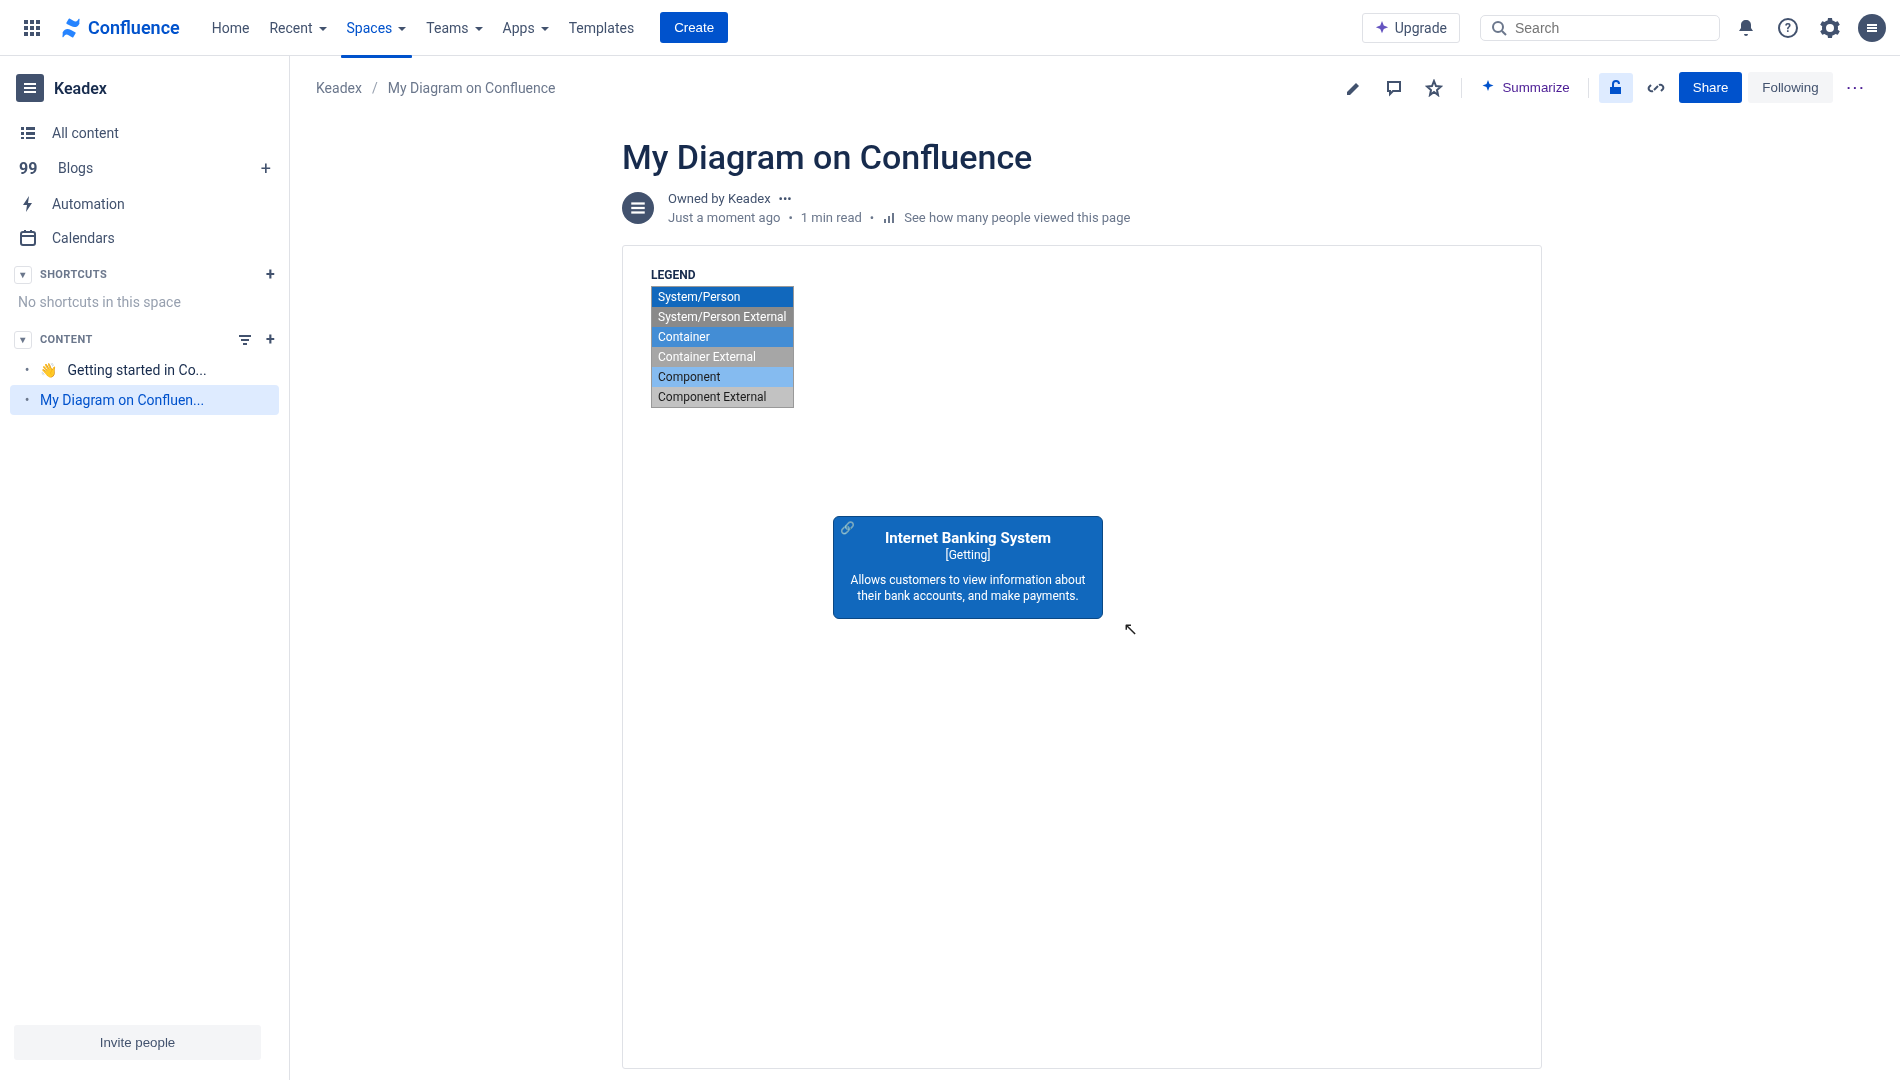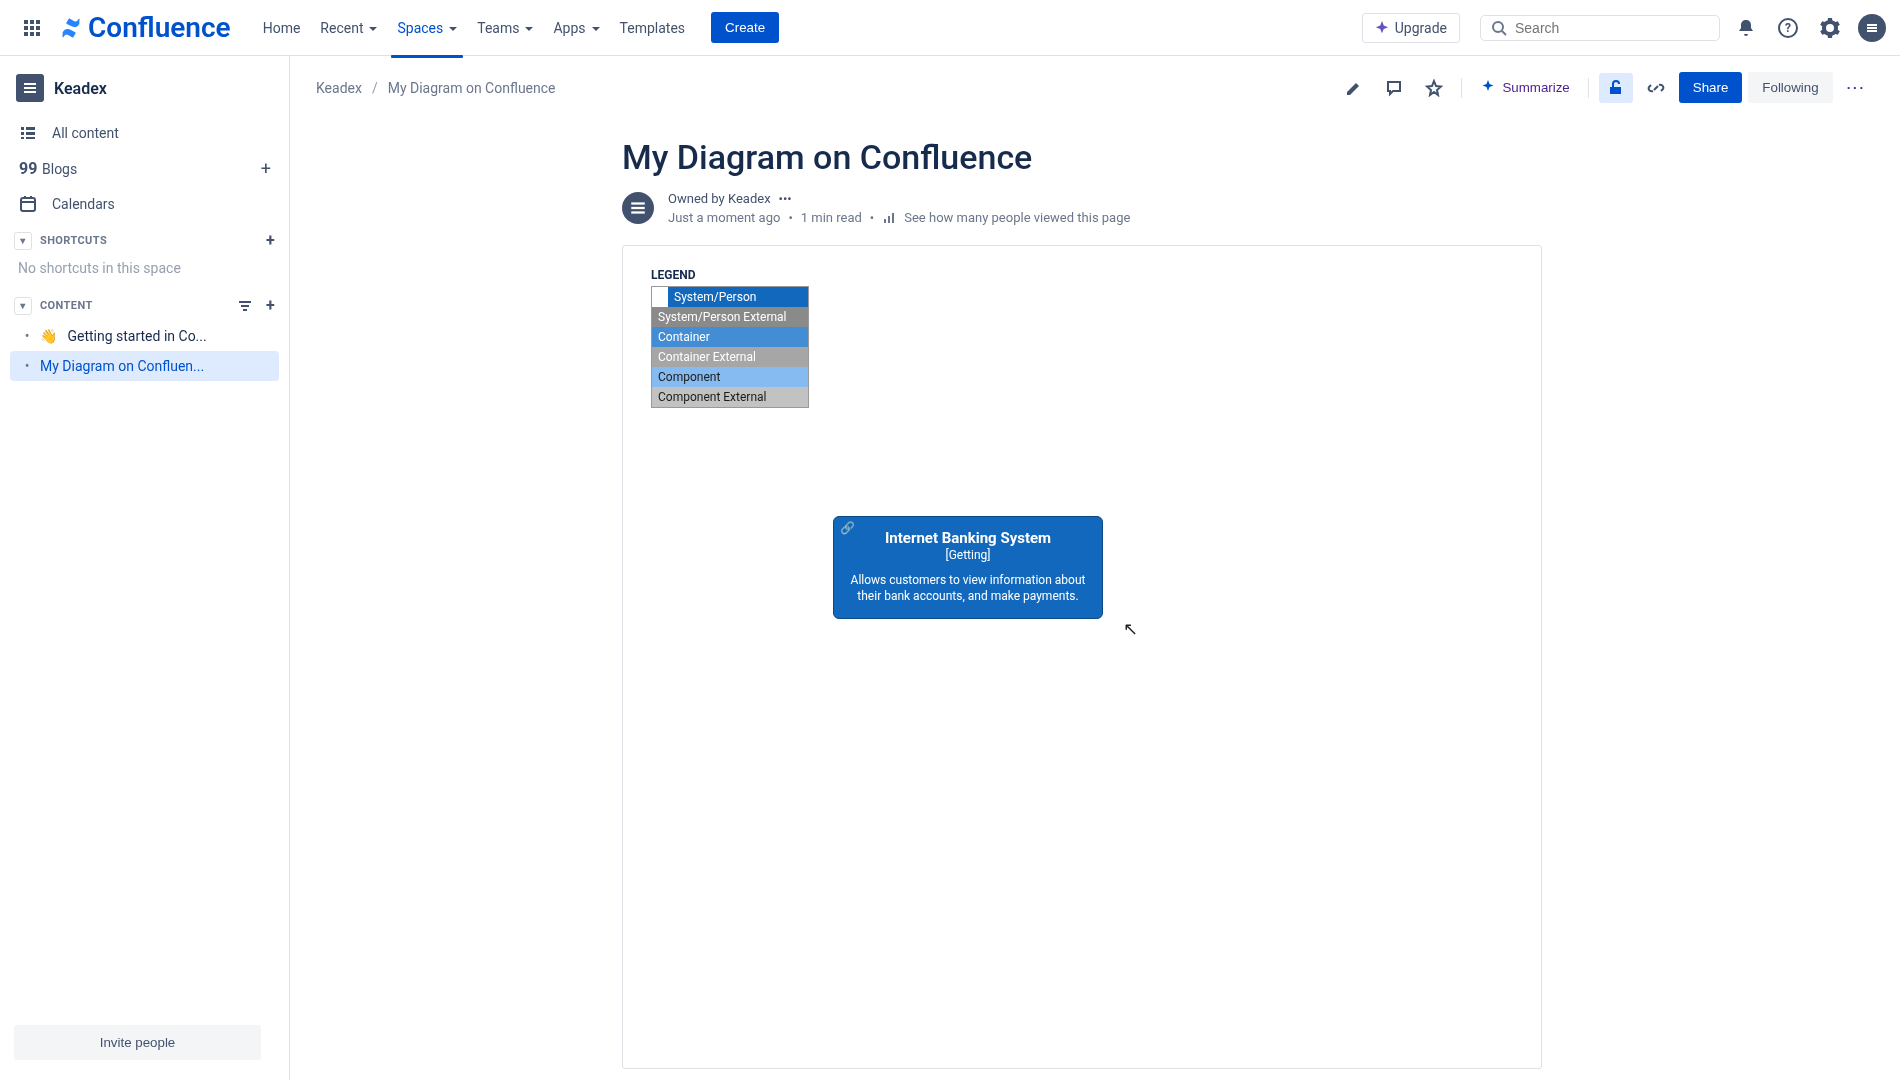--- a/index.html
+++ b/index.html
@@ -1,21 +1,21 @@
 <!DOCTYPE html>
 <html><head>
 <meta charset="utf-8">
 <style>
 * { box-sizing: border-box; margin: 0; padding: 0; }
 body { font-family: -apple-system, BlinkMacSystemFont, "Segoe UI", Roboto, sans-serif; font-size: 14px; color: #172b4d; background: #fff; width: 1900px; height: 1080px; overflow: hidden; }
 
 
 .topnav { display: flex; align-items: center; height: 56px; padding: 0 12px 0 10px; border-bottom: 1px solid #dfe1e6; gap: 4px; }
 .topnav .left { display: flex; align-items: center; gap: 4px; }
-.topnav .logo { display: flex; align-items: center; gap: 6px; color: #0052cc; font-weight: 600; font-size: 28px; padding: 0 8px; cursor: pointer; }
+.topnav .logo { display: flex; align-items: center; gap: 6px; color: #0052cc; font-weight: 600; font-size: 18px; padding: 0 8px; cursor: pointer; }
 .nav-links { display: flex; align-items: center; margin-left: 10px; }
 .nav-link { padding: 8px 10px; color: #42526e; cursor: pointer; display: flex; align-items: center; gap: 4px; position: relative; }
 .nav-link.active { color: #0052cc; }
 .nav-link.active::after { content: ""; position: absolute; bottom: -14px; left: 4px; right: 4px; height: 3px; background: #0052cc; border-radius: 1px; }
 .btn-primary { background: #0052cc; color: #fff; border: none; padding: 8px 14px; border-radius: 3px; font-weight: 500; margin-left: 12px; cursor: pointer; }
 .spacer { flex: 1; }
 .upgrade-btn { border: 1px solid #dfe1e6; border-radius: 3px; padding: 6px 12px; display: flex; align-items: center; gap: 6px; color: #42526e; cursor: pointer; }
 .search-box { display: flex; align-items: center; border: 1px solid #dfe1e6; border-radius: 5px; padding: 4px 10px; width: 240px; margin-left: 16px; color: #6b778c; gap: 8px; }
 .search-box input { border: none; outline: none; flex: 1; font-size: 14px; }
 .top-icon { width: 32px; height: 32px; display: flex; align-items: center; justify-content: center; border-radius: 50%; cursor: pointer; margin-left: 6px; color: #42526e; }
@@ -58,21 +58,21 @@
 .meta-lines { display: flex; flex-direction: column; gap: 4px; font-size: 13px; color: #6b778c; }
 .meta-top { display: flex; gap: 8px; color: #42526e; }
 .meta-bot { display: flex; align-items: center; gap: 8px; }
 .meta-dots { cursor: pointer; }
 
 
 .diagram-panel { margin-top: 20px; border: 1px solid #dfe1e6; border-radius: 3px; width: 920px; height: 824px; padding: 22px 28px; position: relative; background: #fff; }
 .legend-title { font-size: 12px; font-weight: 700; margin-bottom: 4px; }
 .legend-table { display: inline-flex; flex-direction: column; border: 1px solid #999; font-size: 12px; }
 .legend-row { padding: 3px 6px; color: #fff; min-width: 140px; }
-.legend-row.r1 { background: #1168bd; margin-left: 16px; }
+.legend-row.r1 { background: #1168bd; }
 .legend-row.r2 { background: #8a8a8a; }
 .legend-row.r3 { background: #438dd5; }
 .legend-row.r4 { background: #a6a6a6; }
 .legend-row.r5 { background: #85bbf0; color: #1c1c1c; }
 .legend-row.r6 { background: #c2c2c2; color: #1c1c1c; }
 
 .c4-box { position: absolute; left: 210px; top: 270px; width: 270px; background: #1168bd; color: #fff; border: 1px solid #0b4884; border-radius: 6px; padding: 12px 14px 14px 14px; text-align: center; }
 .c4-box .link-icon { position: absolute; top: 4px; left: 6px; font-size: 12px; opacity: .9; }
 .c4-box .c4-title { font-weight: 700; font-size: 15px; }
 .c4-box .c4-stereo { font-size: 12px; margin-top: 1px; }
@@ -198,29 +198,37 @@
             <rect x="7" y="3" width="9" height="3" fill="#42526e"></rect>
             <rect x="2" y="8" width="3" height="3" fill="#42526e"></rect>
             <rect x="7" y="8" width="9" height="3" fill="#42526e"></rect>
             <rect x="2" y="13" width="3" height="2" fill="#42526e"></rect>
             <rect x="7" y="13" width="9" height="2" fill="#42526e"></rect>
           </svg>
         </span>
       <span>All content</span>
     </div>
     <div class="side-item" style="justify-content:space-between">
-      <span style="display:flex;align-items:center;gap:4px">
+      <span style="display:flex;align-items:flex-start;gap:20px">
         <span class="icon">
             <svg width="18" height="18" viewBox="0 0 18 18">
               <text x="0" y="14" font-size="16" fill="#42526e" font-weight="bold">99</text>
             </svg>
           </span>
         <span>Blogs</span>
       </span>
       <span style="font-size:18px;color:#42526e">+</span>
+    </div>
+    <div class="side-item">
+      <span class="icon">
+          <svg width="18" height="18" viewBox="0 0 18 18">
+            <path fill="#42526e" d="M10 1L4 10h4l-1 7 6-9h-4z"></path>
+          </svg>
+        </span>
+      <span>Automation</span>
     </div>
     <div class="side-item">
       <span class="icon">
           <svg width="18" height="18" viewBox="0 0 18 18">
             <rect x="2" y="3" width="14" height="13" rx="2" fill="none" stroke="#42526e" stroke-width="2"></rect>
             <line x1="2" y1="7" x2="16" y2="7" stroke="#42526e" stroke-width="2"></line>
             <line x1="6" y1="1" x2="6" y2="4" stroke="#42526e" stroke-width="2"></line>
             <line x1="12" y1="1" x2="12" y2="4" stroke="#42526e" stroke-width="2"></line>
           </svg>
         </span>

